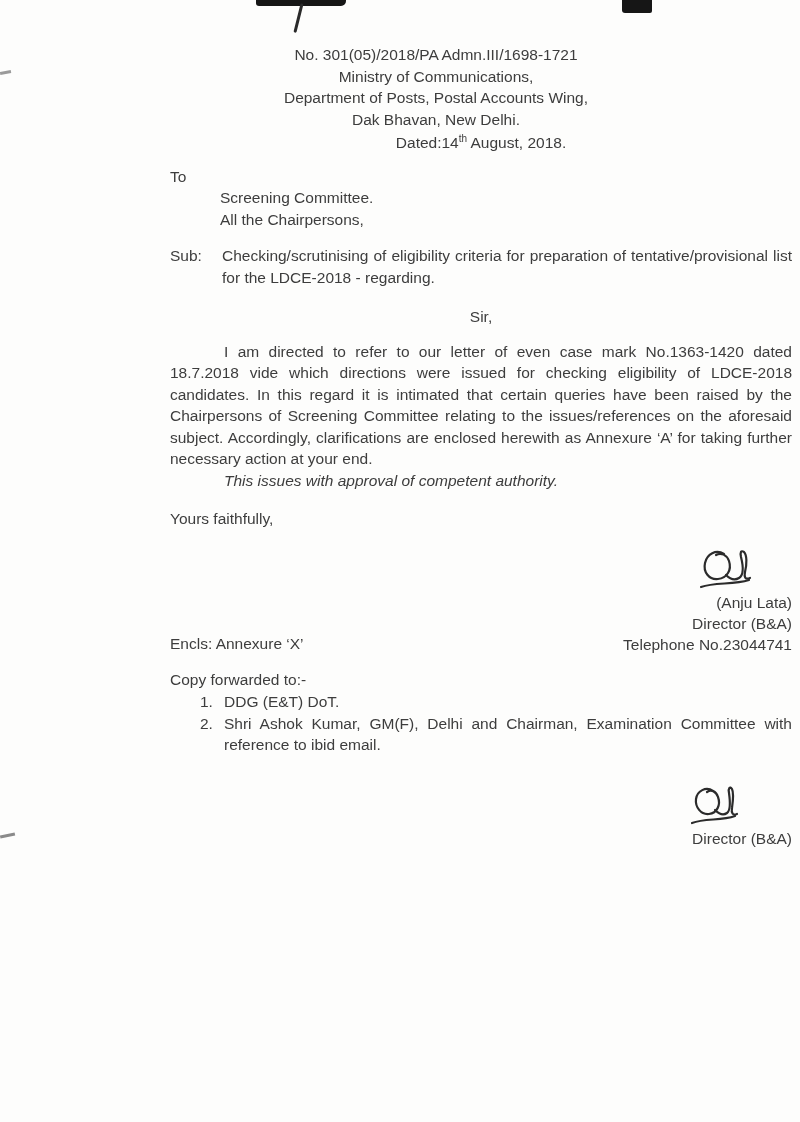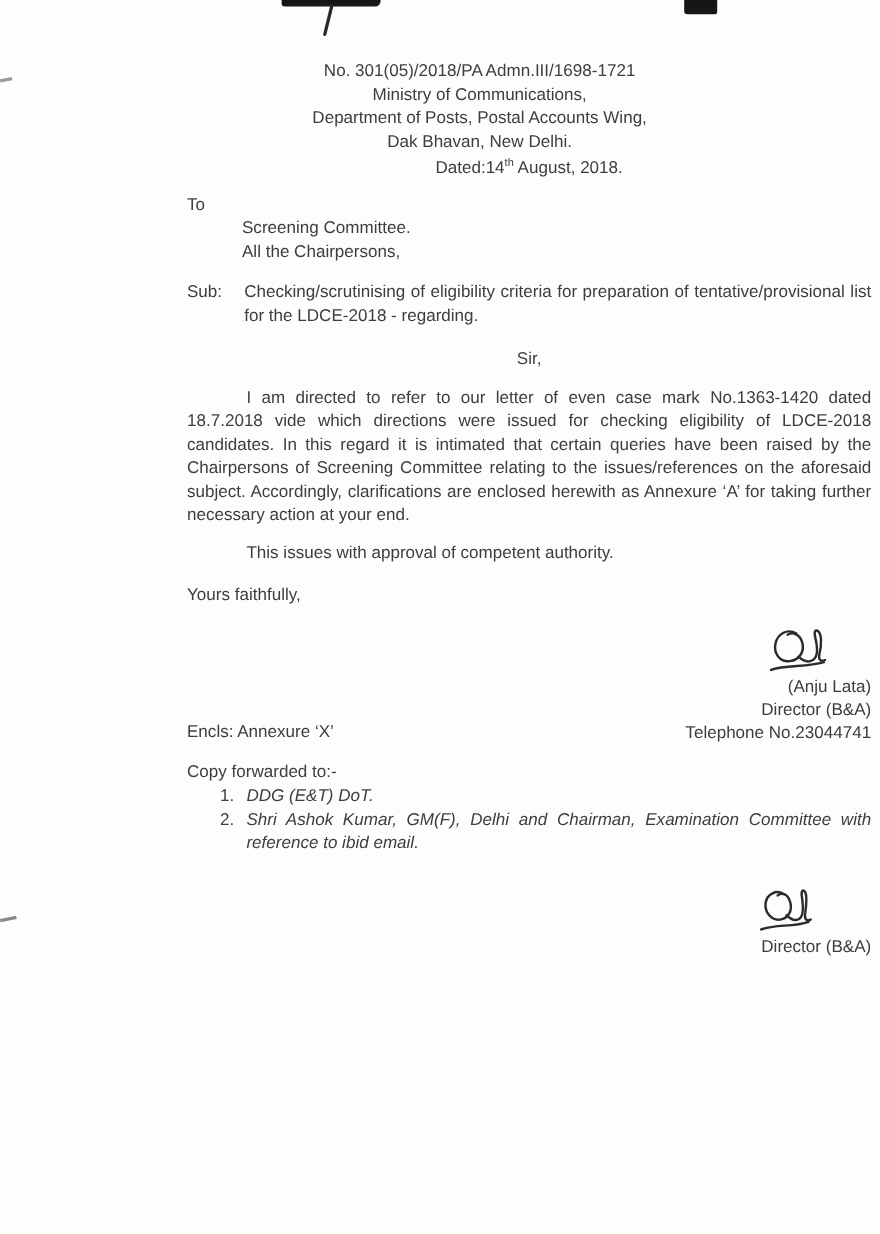--- a/index.html
+++ b/index.html
@@ -12,21 +12,21 @@
     width: 800px;
     height: 1122px;
     background: #fdfdfc;
     overflow: hidden;
     font-family: "Liberation Sans", sans-serif;
     color: #3d3d3d;
   }
   .content {
     position: absolute;
     left: 170px;
-    top: 54px;
+    top: 44px;
     width: 622px;
     font-size: 15.5px;
     line-height: 21.5px;
   }
   .header {
     width: 532px;
     text-align: center;
   }
   .date-line {
     text-align: center;
@@ -49,22 +49,23 @@
     left: 0;
     top: 0;
   }
   .salutation { margin-top: 18px; text-align: center; }
   .para {
     margin-top: 13px;
     text-align: justify;
     text-indent: 54px;
   }
   .para.short {
-    margin-top: 12px;
+    margin-top: 0;
     text-align: left;
+    font-style: italic;
   }
   .valediction {
     margin-top: 17px;
   }
   .sig-row {
     margin-top: 16px;
     display: flex;
     justify-content: space-between;
     align-items: flex-end;
   }
@@ -75,21 +76,21 @@
   .sig-block svg, .footer-sig svg {
     display: block;
     margin-left: auto;
     margin-bottom: 2px;
   }
   .sig-block svg { margin-right: 38px; }
   .copy-section { margin-top: 14px; }
   .copy-list { margin-top: 1px; margin-left: 30px; }
   .copy-item { display: flex; }
   .copy-item .num { width: 24px; flex: none; }
-  .copy-item .txt { flex: 1; text-align: justify; font-style: italic; }
+  .copy-item .txt { flex: 1; text-align: justify; }
   .footer-sig {
     margin-top: 26px;
     text-align: right;
   }
   .footer-sig svg { margin-right: 52px; }
   
   .artifact { position: absolute; background: #161616; }
   .a-top-blob { left: 256px; top: 0; width: 90px; height: 6px; border-radius: 0 0 5px 3px; }
   .a-top-tail { left: 297px; top: 3px; width: 2.5px; height: 30px; transform: rotate(14deg); border-radius: 2px; background: #2a2a2a; }
   .a-top-right { left: 622px; top: 0; width: 30px; height: 13px; border-radius: 0 0 2px 3px; }

